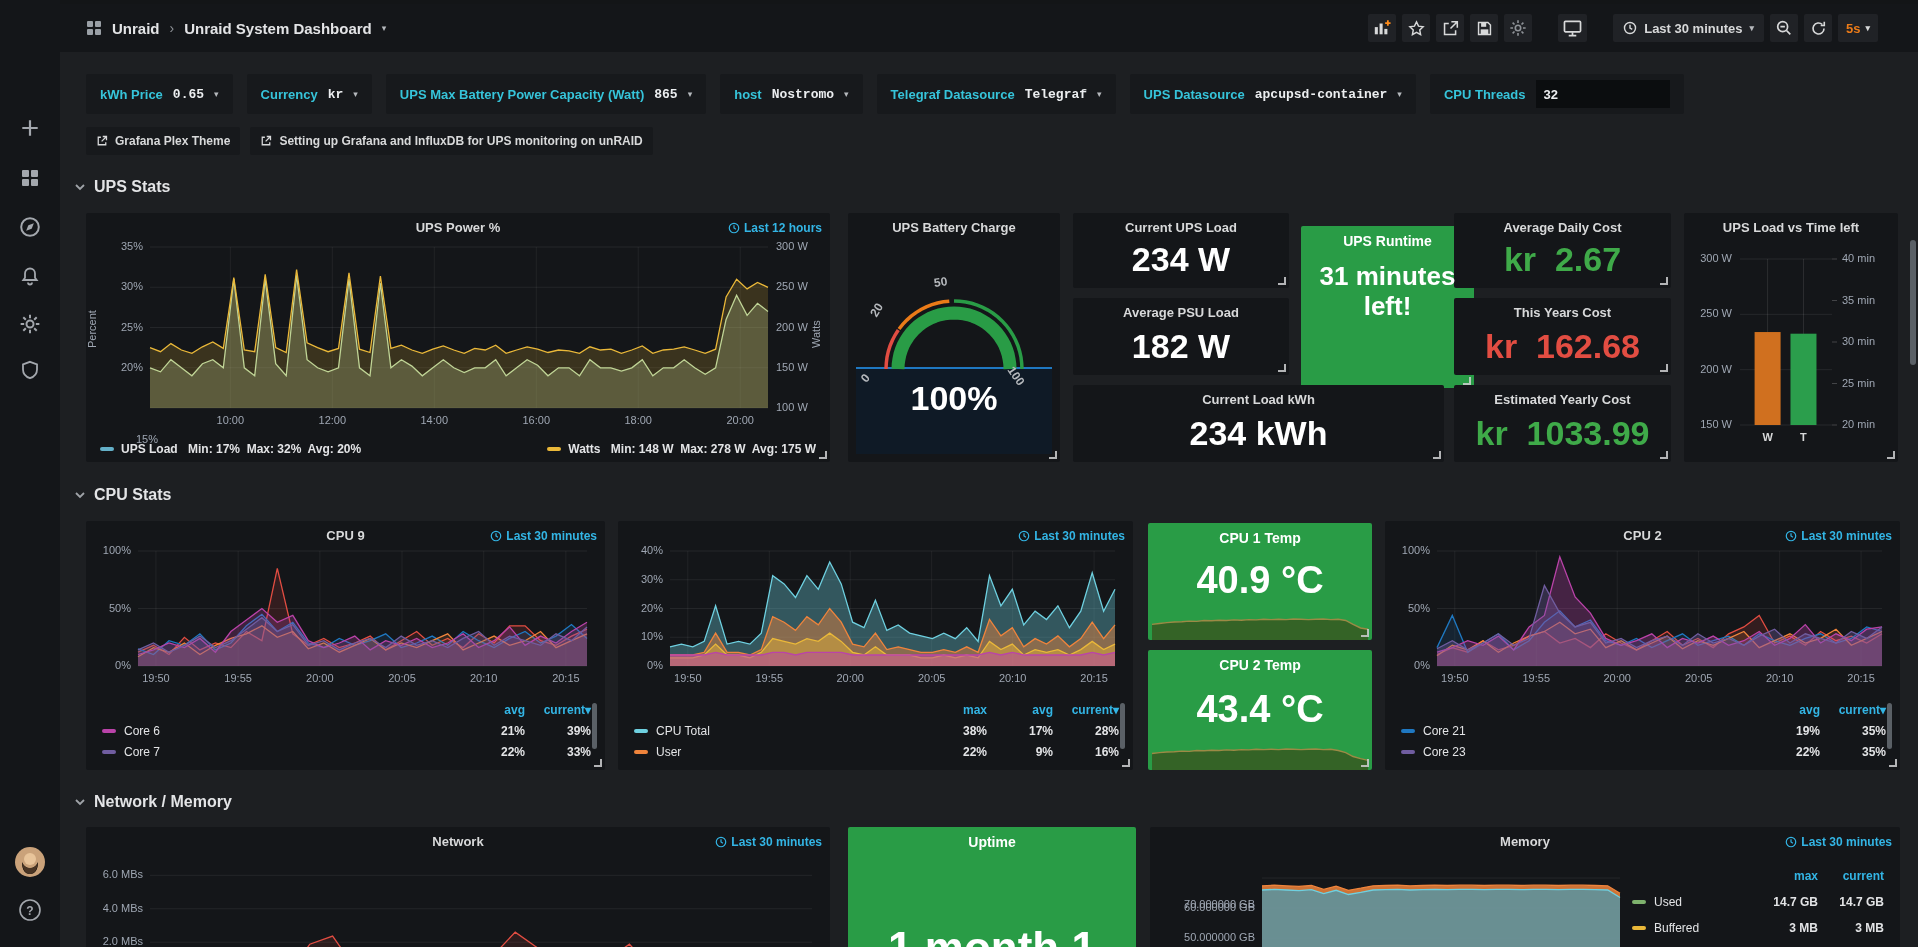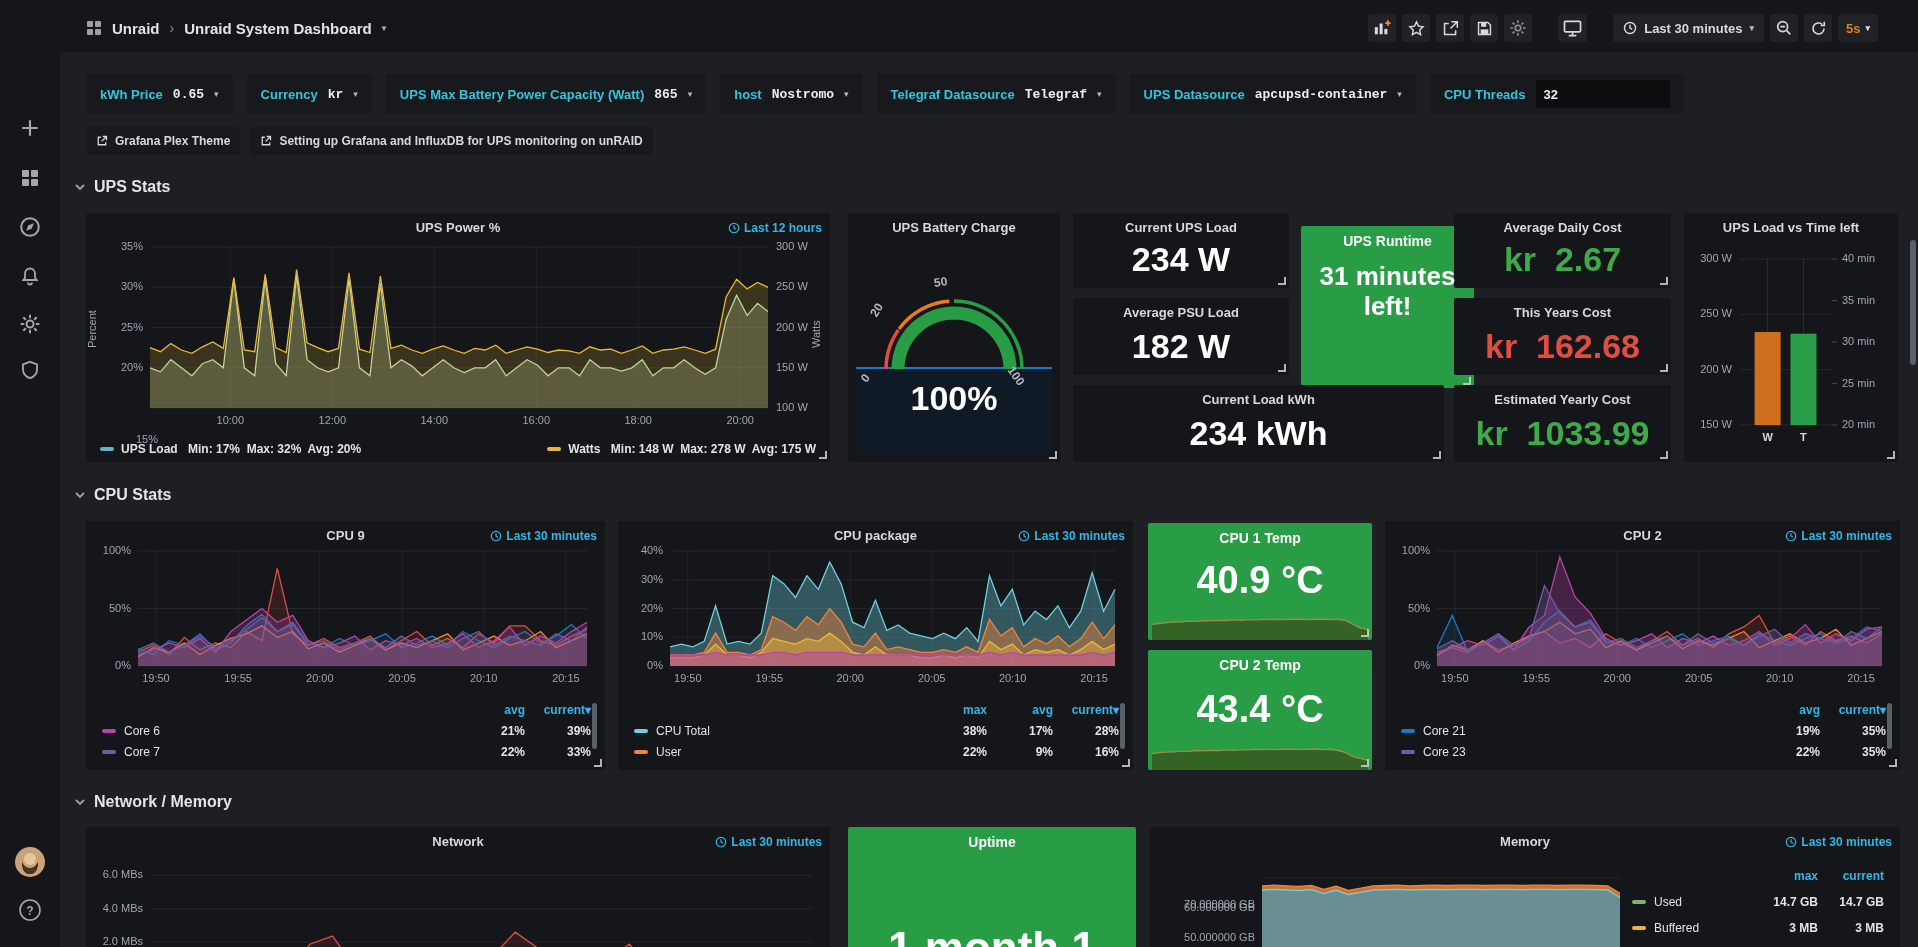--- a/index.html
+++ b/index.html
@@ -481,21 +481,20 @@
           <div>Core 7</div>
         </div>
         <div class="lt-val">22%</div>
         <div class="lt-val">33%</div>
       </div>
       <div class="legend-scrollthumb"></div>
     </div>
 </div>
 
 <div class="panel" style="left:618px;top:521px;width:515px;height:249px">
-  <div class="p-title">CPU package</div>
   <div class="p-time">
     <svg width="12" height="12" viewBox="0 0 16 16">
         <circle cx="8" cy="8" r="6.3" fill="none" stroke="#33b5e5" stroke-width="1.6"></circle>
         <path d="M8 4.3V8l2.6 1.6" fill="none" stroke="#33b5e5" stroke-width="1.6"></path>
       </svg>
     <span>Last 30 minutes</span>
   </div>
   <div class="graph">
       <svg width="515" height="249" style="position:absolute;left:0;top:0">
         <line x1="69.8" x2="69.8" y1="30" y2="145" stroke="rgba(255,255,255,0.06)"></line>

